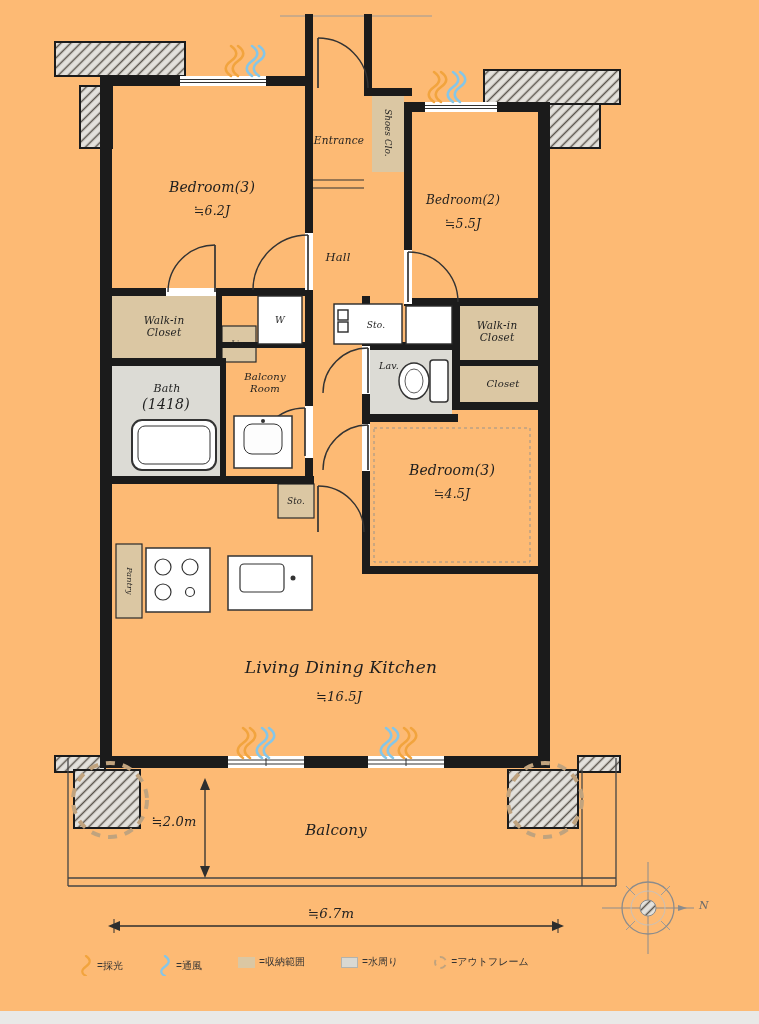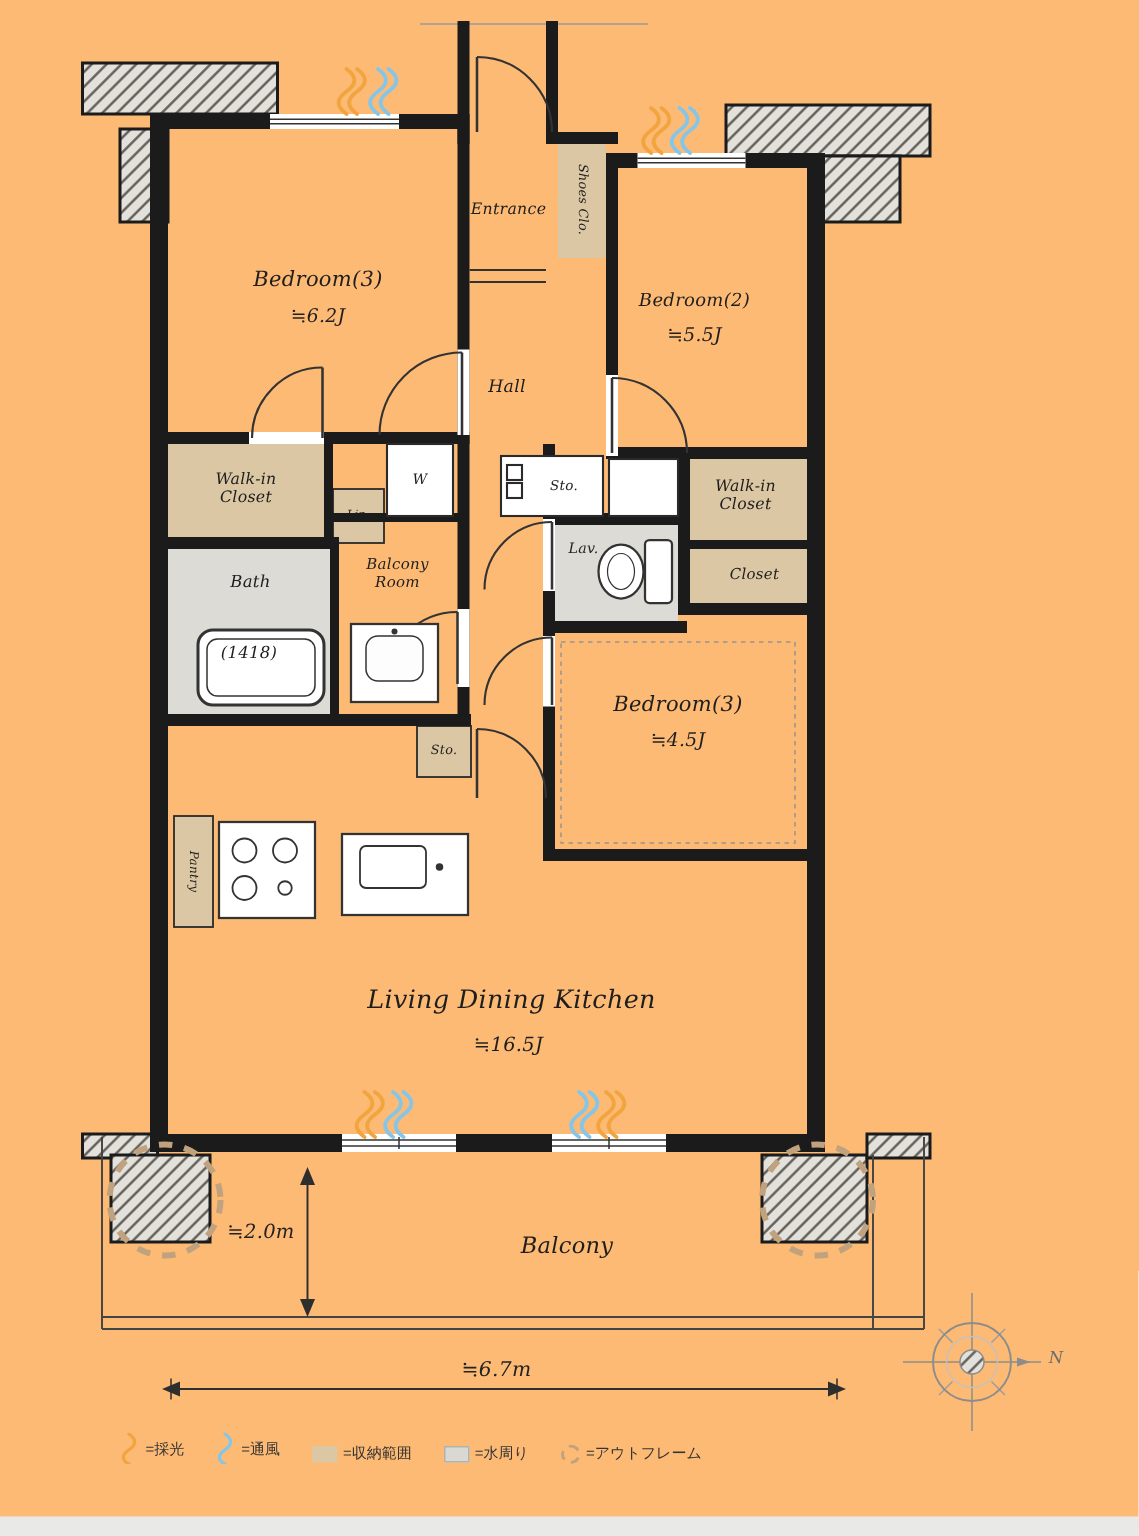--- a/index.html
+++ b/index.html
@@ -11,22 +11,22 @@
   .plan-svg { position:absolute; left:0; top:0; }
   .lbl {
     position:absolute; transform:translate(-50%,-50%);
     font-style:italic; color:#1e1e1e; text-align:center; line-height:1.18;
     white-space:nowrap; letter-spacing:.2px;
   }
   .lbl.wrap { white-space:normal; }
   .lbl.vert { transform:translate(-50%,-50%) rotate(90deg); }
   .lbl.dim  { color:#222; }
   .legend {
-    position:absolute; left:80px; top:955px; display:flex; align-items:flex-end; gap:21px;
-    font-family:Liberation Sans, sans-serif; font-size:10px; color:#333;
+    position:absolute; left:80px; top:955px; display:flex; align-items:flex-start; gap:36px;
+    font-family:Liberation Mono, monospace; font-size:10px; color:#333;
   }
   .legend .item { display:flex; align-items:center; gap:4px; }
   .swatch { width:17px; height:11px; display:inline-block; }
   .swatch.tan  { background:#dbc7a3; }
   .swatch.gray { background:#d9d8d2; border:1px solid #b3b3ad; }
   .outframe-dot { width:13px; height:13px; border:2px dashed #c0a37e; border-radius:50%; display:inline-block; }
   .footerbar { position:absolute; left:0; right:0; bottom:0; height:13px; background:#e9e9e7; }
 </style>
 </head>
 <body>
@@ -257,35 +257,35 @@
 
   <div class="lbl wrap" style="left:164px;top:326px;font-size:10.5px;width:52px;">Walk-in Closet</div>
   <div class="lbl" style="left:239px;top:344px;font-size:7.5px;">Lin.</div>
   <div class="lbl" style="left:280px;top:320px;font-size:9.5px;">W</div>
   <div class="lbl" style="left:376px;top:325px;font-size:9px;">Sto.</div>
 
   <div class="lbl wrap" style="left:497px;top:331px;font-size:10.5px;width:52px;">Walk-in Closet</div>
   <div class="lbl" style="left:503px;top:384px;font-size:10px;">Closet</div>
 
   <div class="lbl" style="left:167px;top:389px;font-size:11px;">Bath</div>
-  <div class="lbl" style="left:166px;top:404px;font-size:11px;margin-top:32px;">(1418)</div>
+  <div class="lbl" style="left:166px;top:404px;font-size:14px;">(1418)</div>
 
   <div class="lbl wrap" style="left:265px;top:383px;font-size:10px;width:48px;">Balcony Room</div>
   <div class="lbl" style="left:389px;top:366px;font-size:9.5px;text-align:right;">Lav.</div>
 
   <div class="lbl" style="left:452px;top:470px;font-size:14px;">Bedroom(3)</div>
   <div class="lbl" style="left:452px;top:494px;font-size:12.5px;">≒4.5J</div>
 
   <div class="lbl" style="left:296px;top:501px;font-size:8.5px;">Sto.</div>
   <div class="lbl vert" style="left:129px;top:581px;font-size:8px;">Pantry</div>
 
   <div class="lbl" style="left:341px;top:667px;font-size:17px;">Living Dining Kitchen</div>
   <div class="lbl" style="left:339px;top:697px;font-size:13px;">≒16.5J</div>
 
-  <div class="lbl" style="left:336px;top:831px;font-size:15px;margin-left:42px;">Balcony</div>
+  <div class="lbl" style="left:336px;top:831px;font-size:15px;">Balcony</div>
 
   <div class="lbl dim" style="left:174px;top:822px;font-size:13px;font-style:italic;">≒2.0m</div>
   <div class="lbl dim" style="left:331px;top:914px;font-size:13.5px;">≒6.7m</div>
 
   <div class="lbl" style="left:704px;top:906px;font-size:11px;color:#6b6b6b;">N</div>
 
   <div class="legend">
     <div class="item">
       <svg width="13" height="21" viewBox="0 0 13 21">
         <path d="M6 1 c 5 3.5 5 7 0 10.5 c -5 3.5 -5 7 0 9.5" fill="none" stroke="#f2a43e" stroke-width="2.2" stroke-linecap="round"></path>

